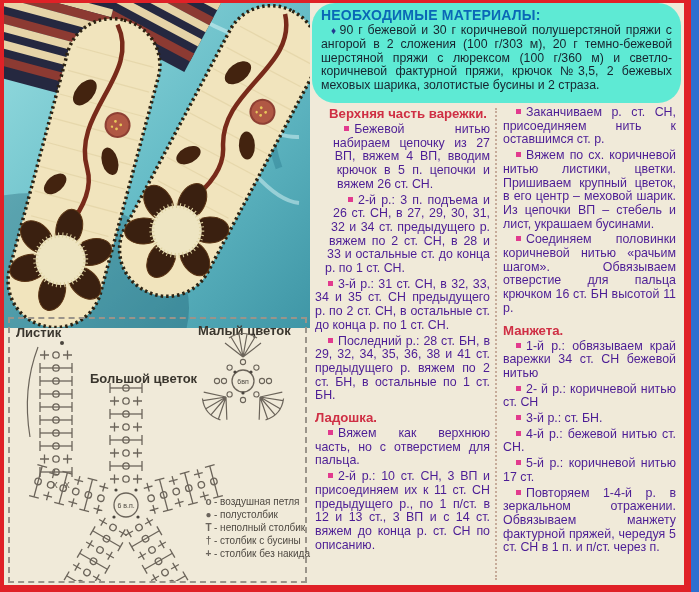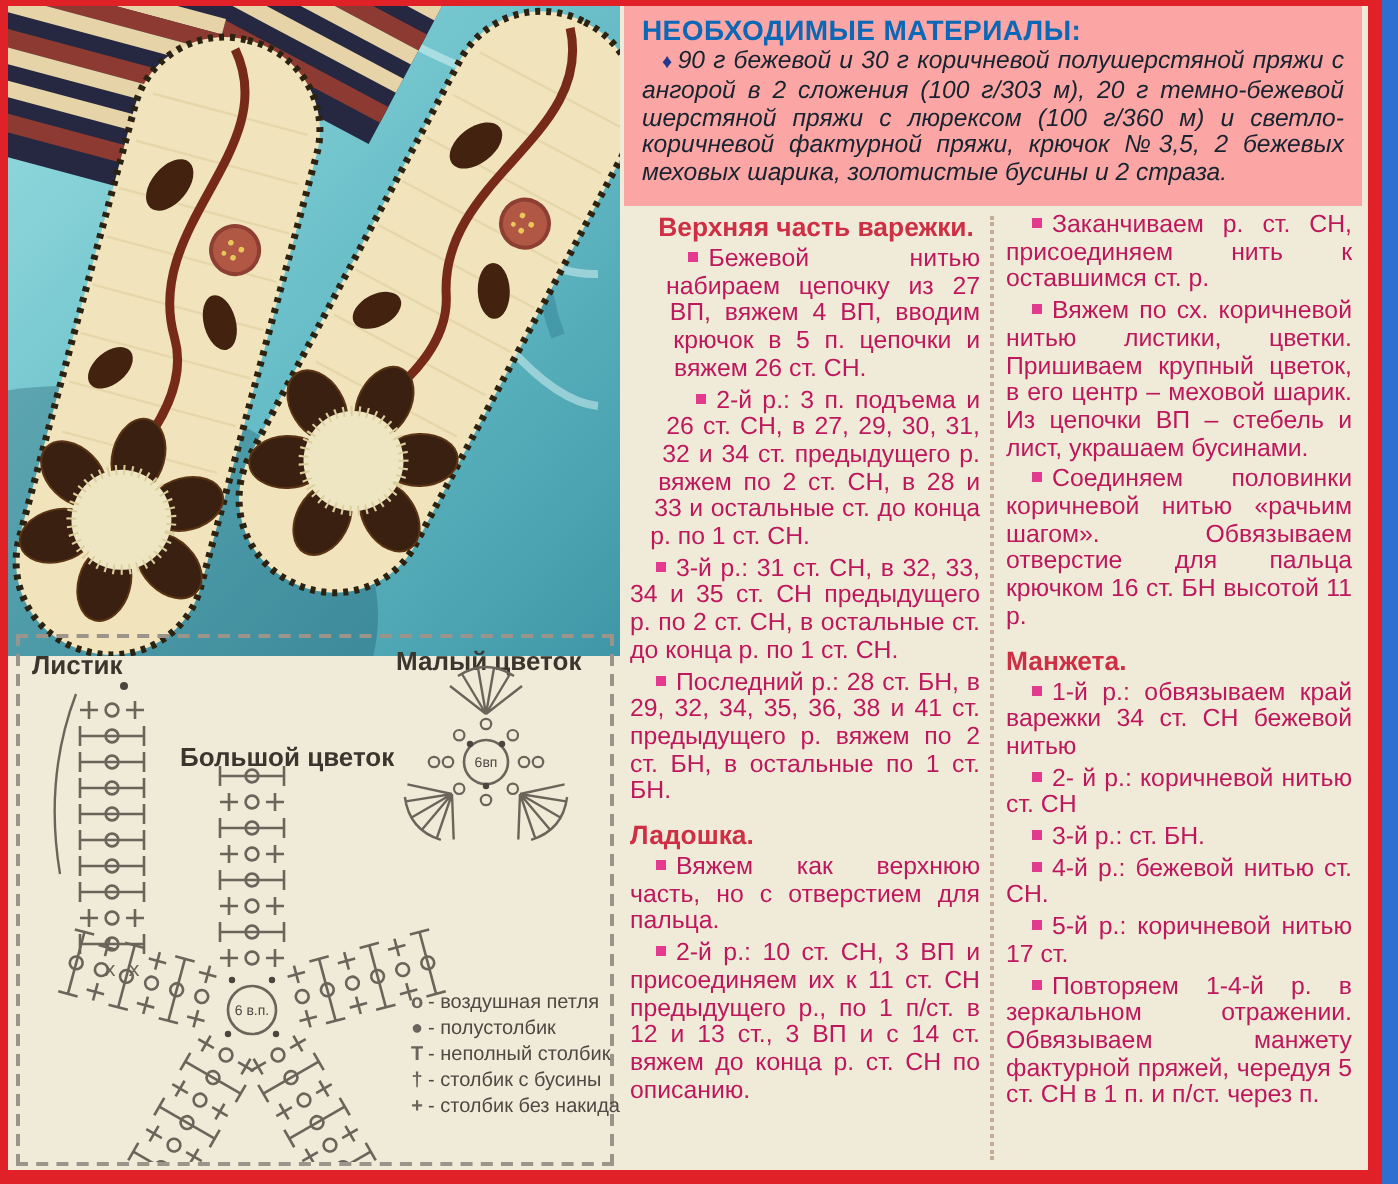--- a/index.html
+++ b/index.html
@@ -11,33 +11,33 @@
   .fr-left{left:0;top:0;bottom:0;width:4px;}
   .fr-bottom{left:0;bottom:0;right:0;height:7px;}
   .fr-right{top:0;bottom:0;right:8px;width:7px;}
   .side-blue{position:absolute;top:0;bottom:0;right:0;width:8px;background:#2e6fd0;z-index:31;}
 
   
   .photo{position:absolute;left:4px;top:3px;width:306px;height:325px;z-index:5;}
 
   
   .materials{position:absolute;left:312px;top:3px;width:369px;height:100px;
-             background:#fca5a5;box-sizing:border-box;padding:4px 9px 4px 9px;z-index:6;}
+             background:#5eead4;box-sizing:border-box;padding:4px 9px 4px 9px;z-index:6;border-radius:23px;}
   .materials h2{margin:0 0 1px 0;font-size:14px;font-weight:bold;color:#0a68b6;letter-spacing:.2px;}
-  .materials p{margin:0;font-size:12.3px;line-height:13.8px;color:#17242f;text-align:justify;font-style:italic;}
+  .materials p{margin:0;font-size:12.3px;line-height:13.8px;color:#17242f;text-align:justify;}
   .m-bullet{color:#23398f;font-size:10px;padding:0 2px 0 10px;}
 
   
   .col{position:absolute;top:106px;bottom:10px;overflow:hidden;z-index:6;}
   .col-mid{left:315px;width:179px;}
   .col-right{left:503px;width:177px;}
   .col-sep{position:absolute;left:495px;top:108px;bottom:12px;border-left:2px dotted #c6ab99;z-index:6;}
   .hd{margin:7px 0 2px 0;font-size:13.2px;font-weight:bold;color:#cf2f44;}
   .hd.first{margin-top:0;}
-  .t{margin:0 4px 2px 0;font-size:12.4px;line-height:13.7px;color:#be185d;
+  .t{margin:0 4px 2px 0;font-size:12.4px;line-height:13.7px;color:#4c1d95;
      text-align:justify;text-indent:13px;}
   .sq{display:inline-block;width:5px;height:5px;background:#e23a8e;margin-right:5px;
       vertical-align:2px;}
   .intrude{float:left;width:26px;height:165px;margin-left:-4px;
            shape-outside:polygon(0 0,55% 0,100% 45%,40% 100%,0 100%);}
 
   
   .diagrams{position:absolute;left:8px;top:317px;width:299px;height:266px;
             border:2px dashed #9a948a;box-sizing:border-box;z-index:6;}
   .dg-label{position:absolute;font-size:13px;font-weight:bold;color:#3a362e;white-space:nowrap;}

